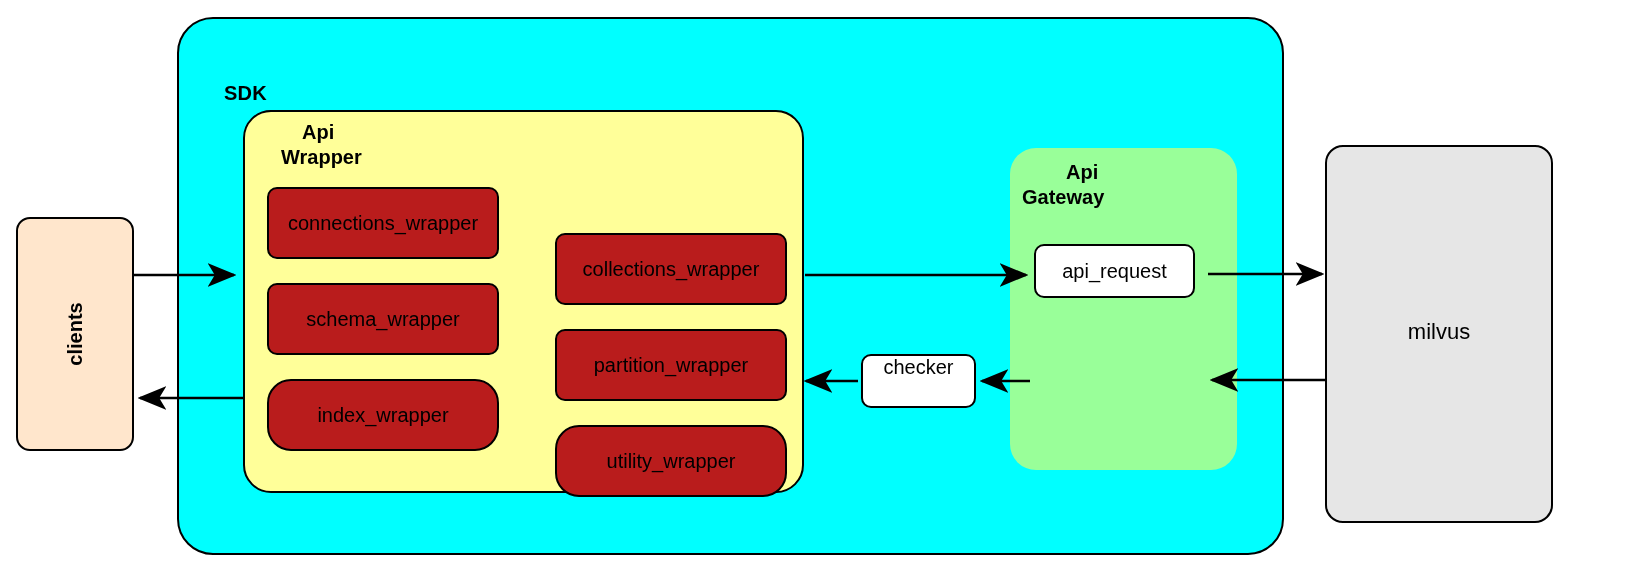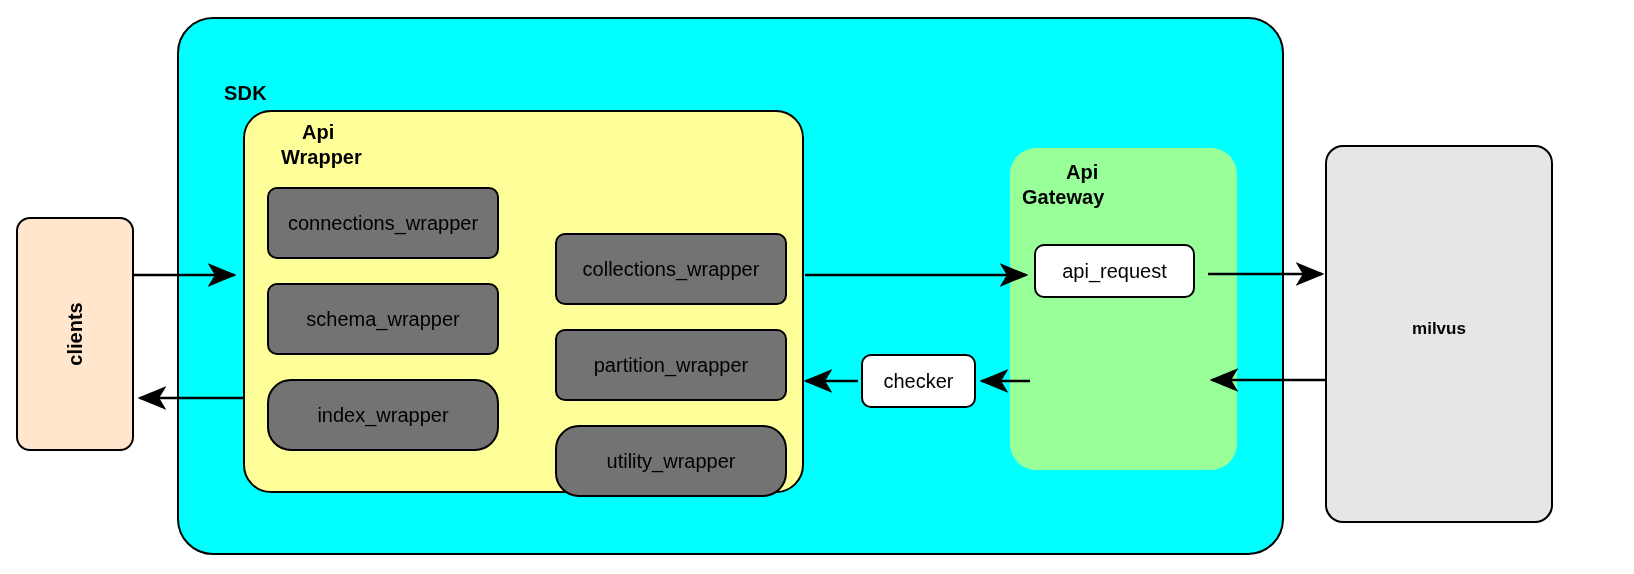--- a/index.html
+++ b/index.html
@@ -62,21 +62,21 @@
     font-size: 20px;
     font-weight: bold;
     line-height: 1.25;
     color: #000000;
   }
   .apiwrapper-label .l1 { display: block; padding-left: 40px; }
   .apiwrapper-label .l2 { display: block; padding-left: 0px; margin-left: 19px; }
   
   .wbox {
     position: absolute;
-    background: #737373;
+    background: #b91c1c;
     border: 2px solid #000000;
     border-radius: 10px;
     display: flex;
     align-items: center;
     justify-content: center;
     font-size: 20px;
     color: #000000;
     box-sizing: border-box;
   }
   .wbox.col1 { left: 22px;  width: 232px; }
@@ -87,21 +87,21 @@
   
   .checker-box {
     left: 861px;
     top: 354px;
     width: 115px;
     height: 54px;
     background: #ffffff;
     border: 2px solid #000000;
     border-radius: 10px;
     display: flex;
-    align-items: center;
+    align-items: flex-start;
     justify-content: center;
     font-size: 20px;
     color: #000000;
   }
   
   .gateway-container {
     left: 1010px;
     top: 148px;
     width: 227px;
     height: 322px;
@@ -165,22 +165,22 @@
     height: 509px;
     background: #e6e6e6;
     border: 2px solid #000000;
     border-radius: 18px;
     display: flex;
     align-items: flex-start;
     justify-content: center;
   }
   .milvus-label {
     margin-top: 180px;
-    font-size: 17px;
-    font-weight: bold;
+    font-size: 22px;
+    font-weight: normal;
     color: #000000;
   }
   
   .milvus-box { height: 378px; }
   .milvus-label { margin-top: 172px; }
 
   svg.edges {
     position: absolute;
     left: 0; top: 0;
     width: 1634px;

